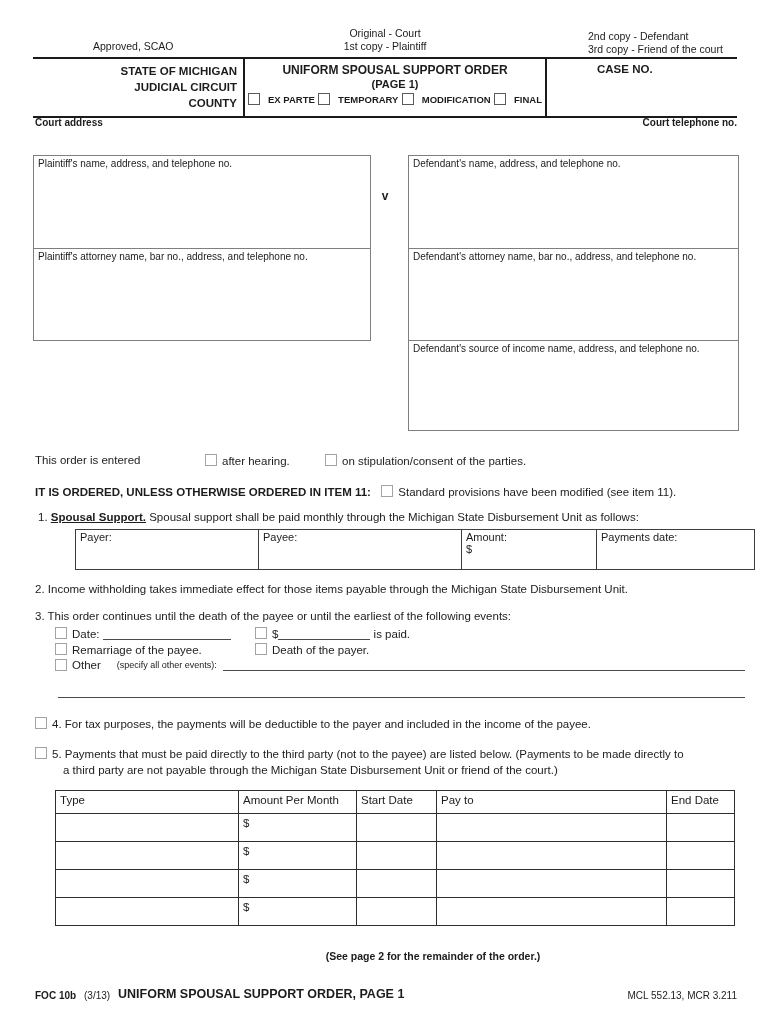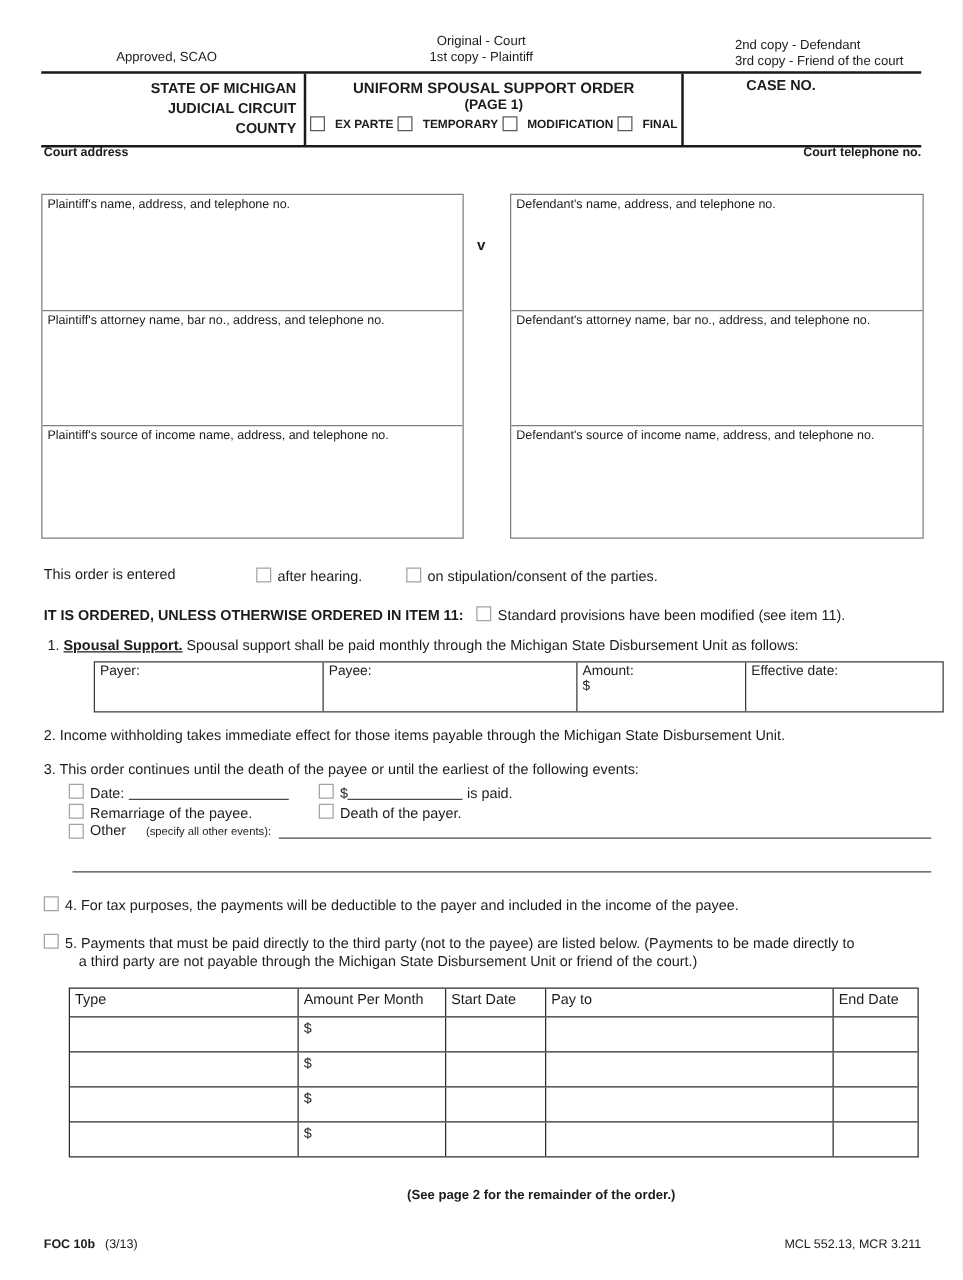--- a/index.html
+++ b/index.html
@@ -107,23 +107,20 @@
   <span class="abs t10 b" style="left:35px;top:117px;">Court address</span>
   <span class="abs t10 b" style="right:33px;top:117px;">Court telephone no.</span>
 
   <div class="pcol" style="left:33px;top:155px;width:336px;">
     <div class="pcell" style="height:92px;">
       <span>Plaintiff's name, address, and telephone no.</span>
     </div>
     <div class="pcell" style="height:92px;">
       <span>Plaintiff's attorney name, bar no., address, and telephone no.</span>
     </div>
-    <div class="pcell" style="height:90px;">
-      <span>Plaintiff's source of income name, address, and telephone no.</span>
-    </div>
   </div>
   <span class="abs b t12" style="left:377px;top:189px;width:16px;text-align:center;">v</span>
   <div class="pcol" style="left:408px;top:155px;width:329px;">
     <div class="pcell" style="height:92px;">
       <span>Defendant's name, address, and telephone no.</span>
     </div>
     <div class="pcell" style="height:92px;">
       <span>Defendant's attorney name, bar no., address, and telephone no.</span>
     </div>
     <div class="pcell" style="height:90px;">
@@ -146,21 +143,21 @@
     <span class="b" style="text-decoration:underline;">Spousal Support.</span>
     <span>Spousal support shall be paid monthly through the Michigan State Disbursement Unit as follows:</span>
   </span>
   <div class="tbl1">
     <div class="c" style="width:182px;"><span>Payer:</span></div>
     <div class="c" style="width:203px;"><span>Payee:</span></div>
     <div class="c" style="width:135px;">
       <div>Amount:</div>
       <div>$</div>
     </div>
-    <div class="c" style="flex:1;"><span>Effective date:</span></div>
+    <div class="c" style="flex:1;"><span>Payments date:</span></div>
   </div>
 
   <span class="abs t115" style="left:35px;top:583px;">2. Income withholding takes immediate effect for those items payable through the Michigan State Disbursement Unit.</span>
 
   <span class="abs t115" style="left:35px;top:610px;">3. This order continues until the death of the payee or until the earliest of the following events:</span>
   <span class="abs t115" style="left:55px;top:627px;">
     <span class="cb"></span><span>Date:</span>
     <span class="blank" style="width:128px;"></span>
   </span>
   <span class="abs t115" style="left:255px;top:627px;">
@@ -225,15 +222,16 @@
       <div class="c t2c2"></div>
       <div class="c t2c3"></div>
       <div class="c t2c4"></div>
     </div>
   </div>
 
   <span class="abs b t105" style="left:0;top:950px;width:770px;text-align:center;">(See page 2 for the remainder of the order.)</span>
 
   <span class="abs b t10" style="left:35px;top:990px;">FOC 10b</span>
   <span class="abs t10" style="left:84px;top:990px;">(3/13)</span>
+  <span class="abs b" style="left:118px;top:987px;font-size:12.5px;">UNIFORM SPOUSAL SUPPORT ORDER, PAGE 1</span>
   <span class="abs t10" style="right:33px;top:990px;">MCL 552.13, MCR 3.211</span>
 
 </div>
 
 </body></html>

